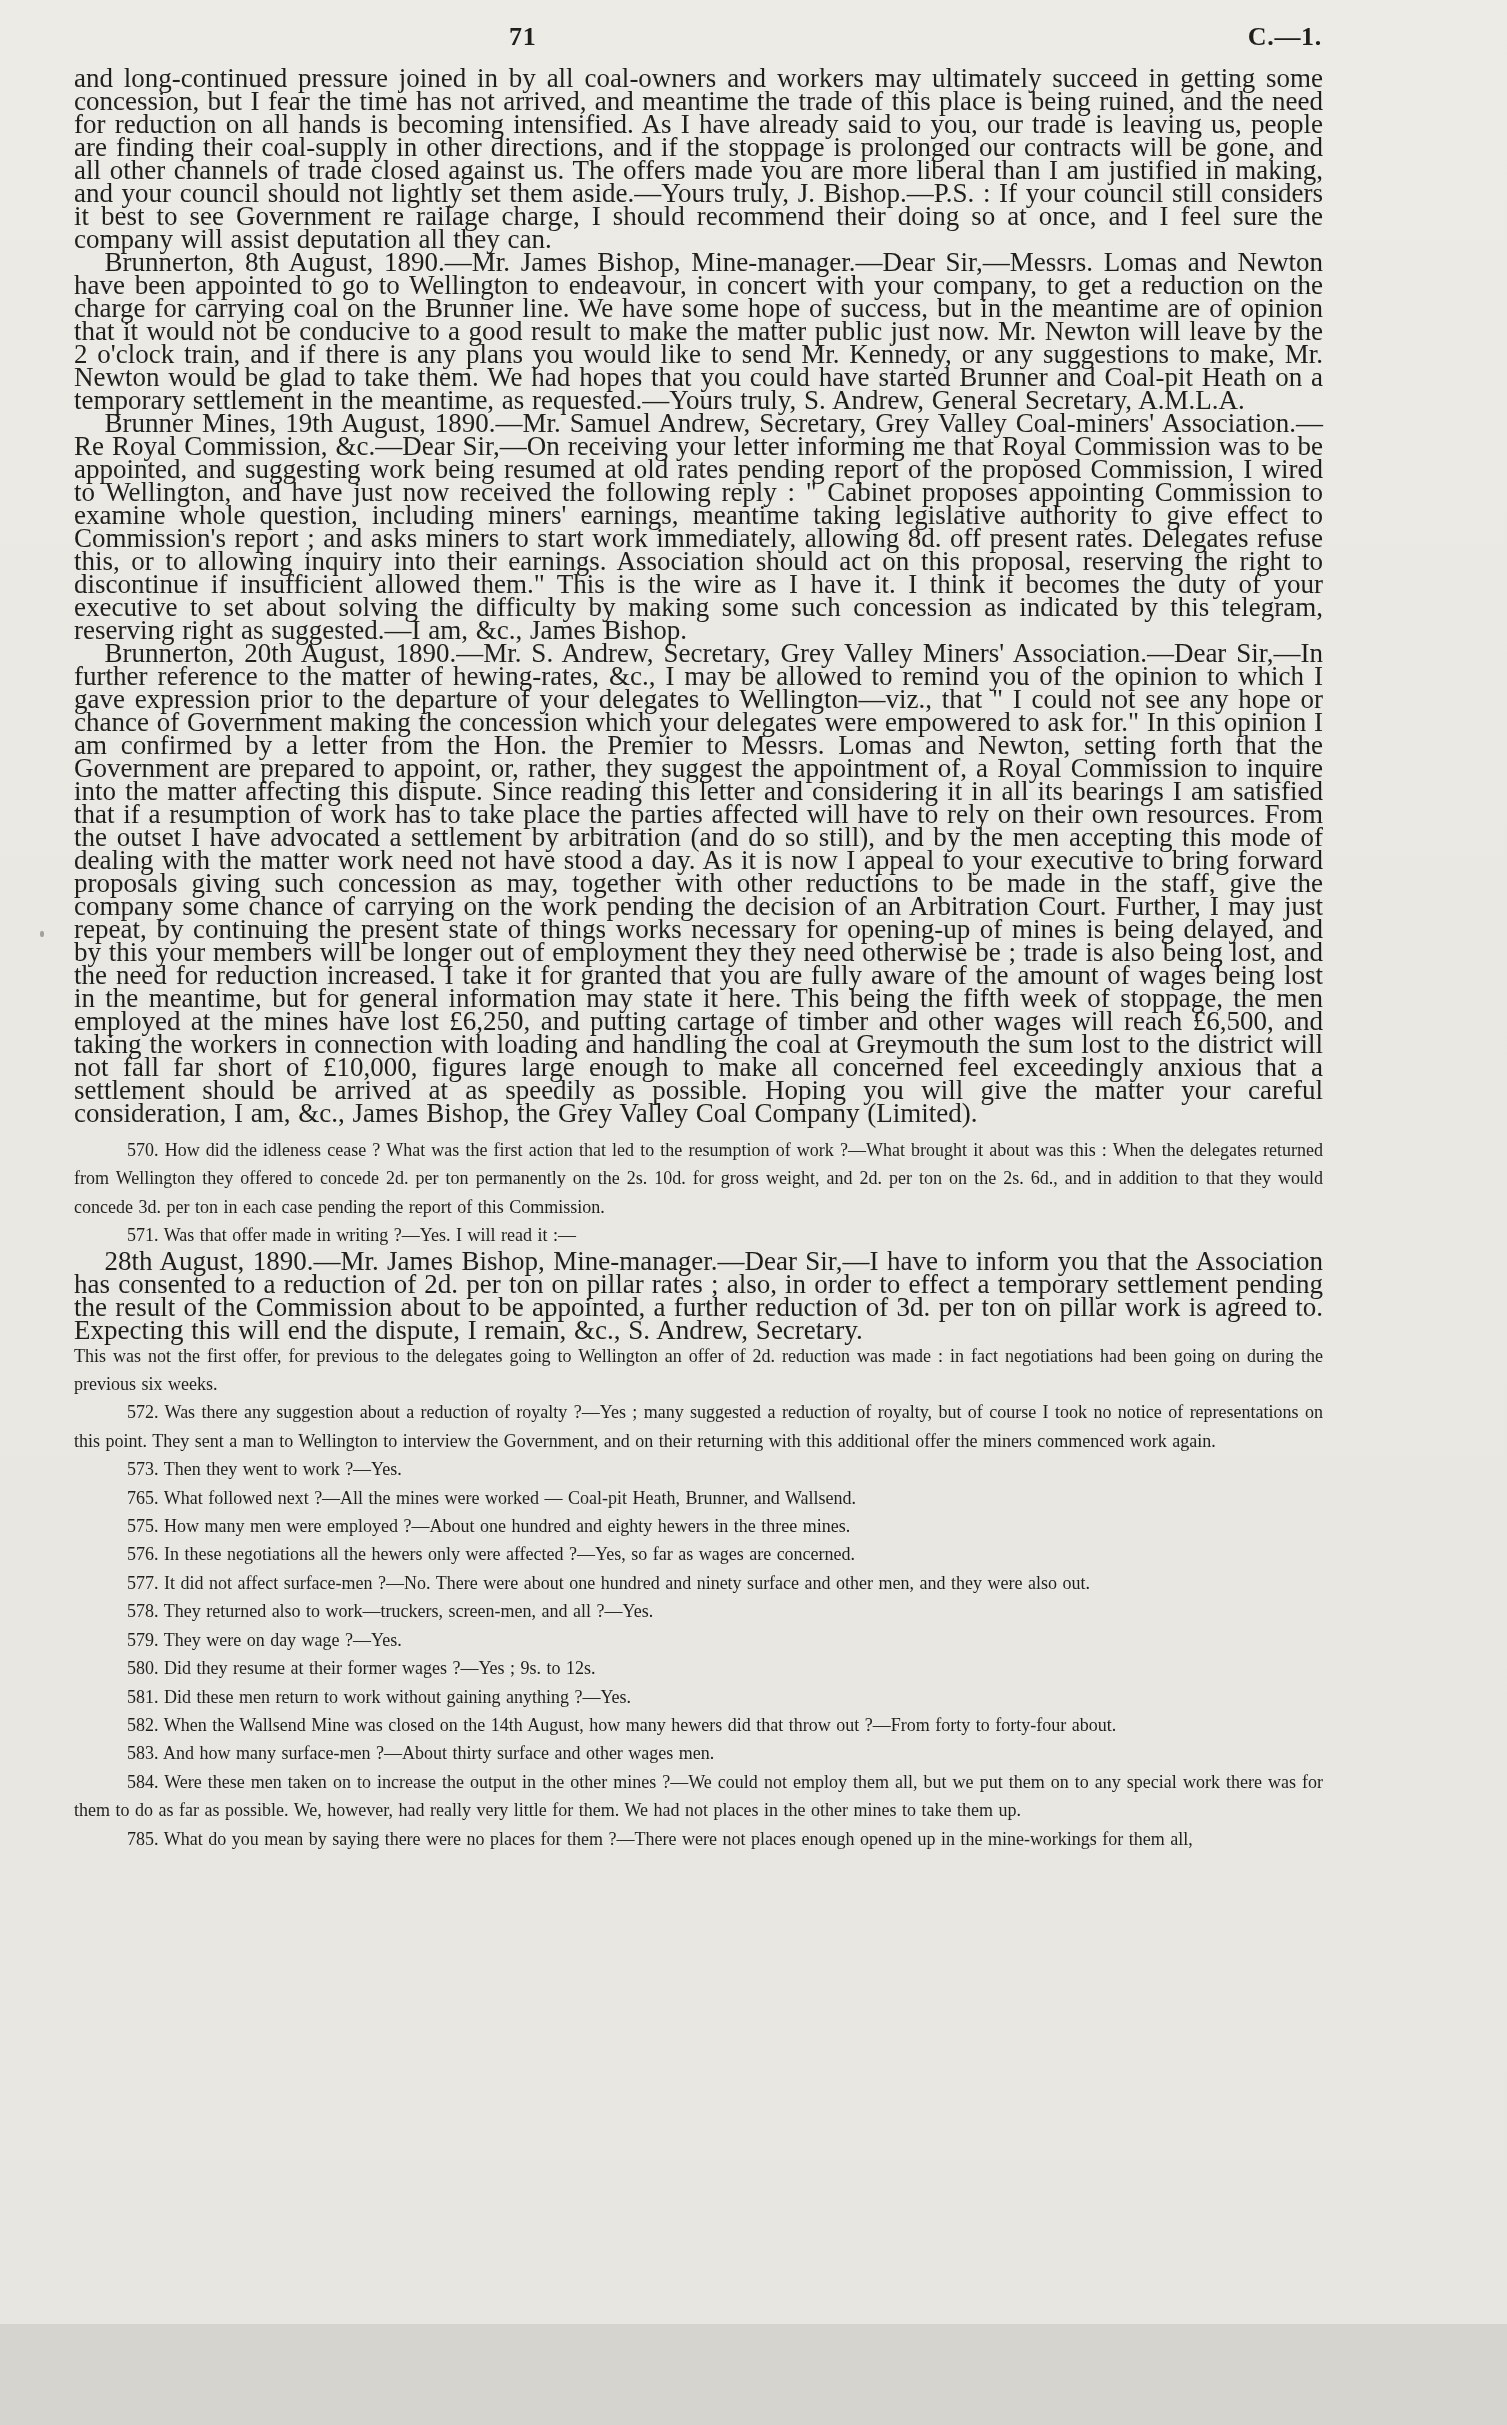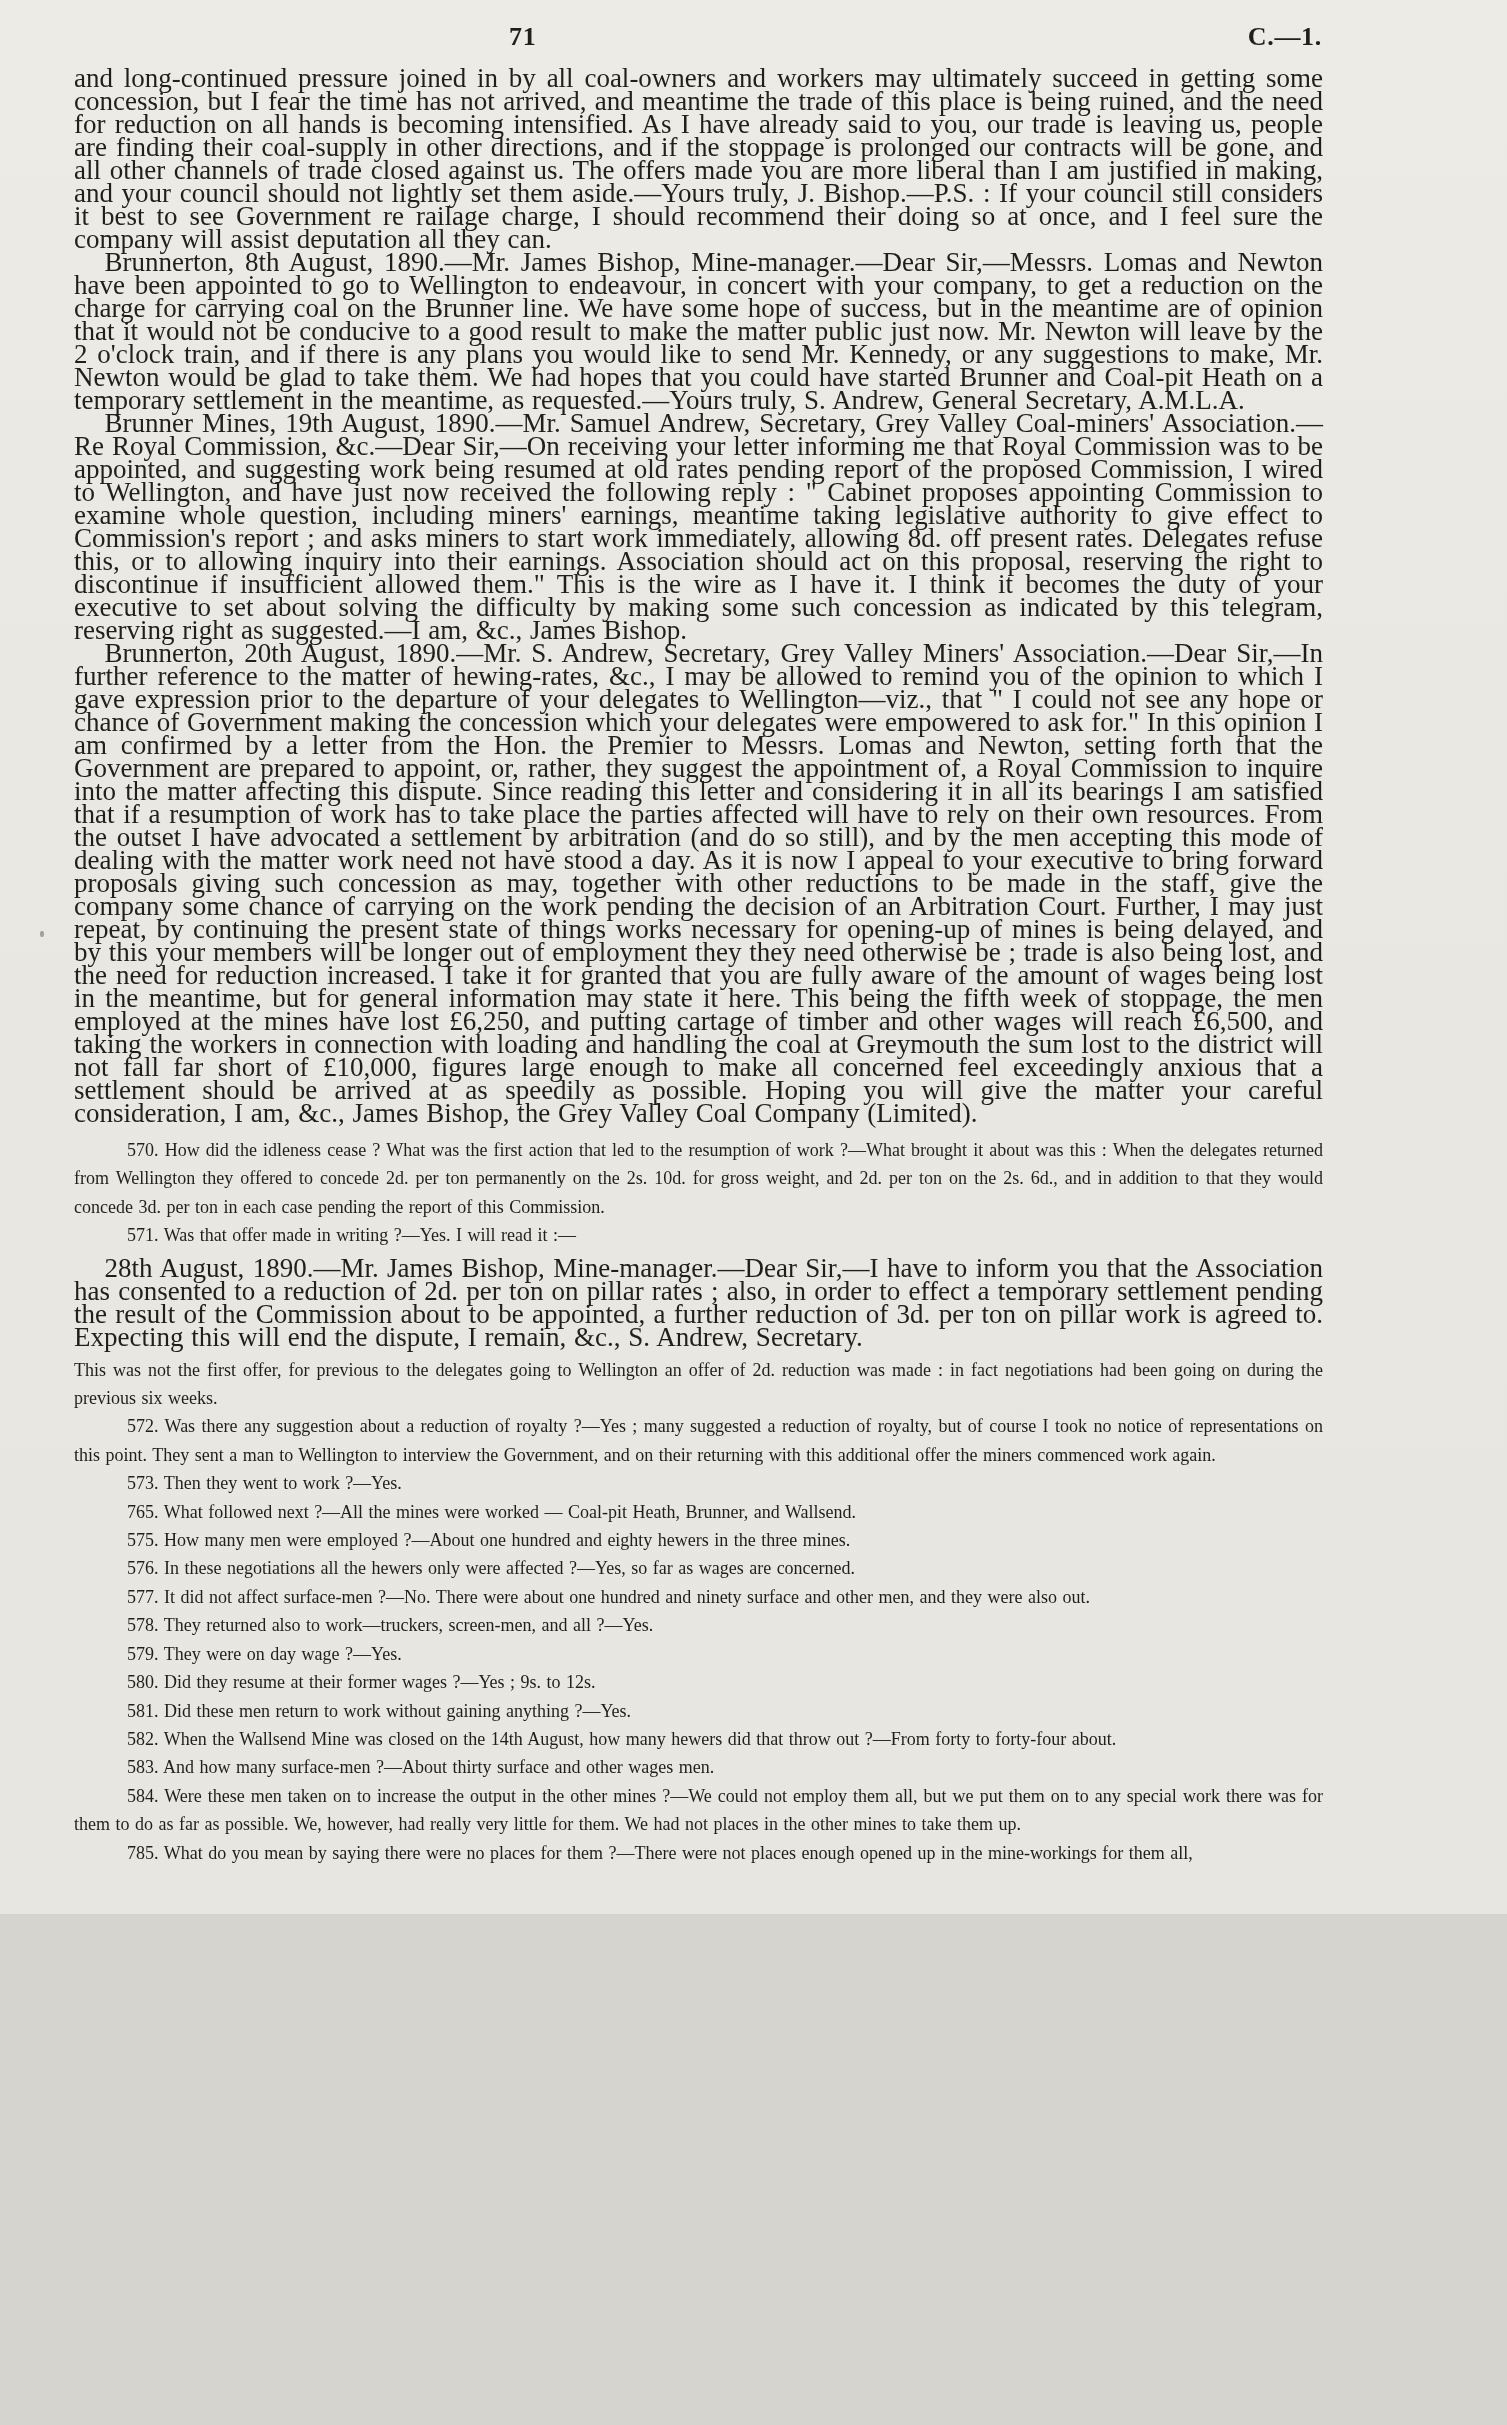--- a/index.html
+++ b/index.html
@@ -4,21 +4,21 @@
 <title>Historical Document Page</title>
 <style>
   html, body { margin: 0; padding: 0; }
   body {
     background: #d6d4cf;
     font-family: "Liberation Serif", "DejaVu Serif", serif;
   }
   .page {
     position: relative;
     width: 1508px;
-    height: 1914px;
+    height: 2324px;
     margin: 0 auto;
     background: linear-gradient(180deg, #ecebe6 0%, #e9e8e3 40%, #e7e6e1 100%);
     color: #201f1c;
     overflow: hidden;
   }
   .page-header {
     position: absolute;
     top: 22px;
     left: 0;
     width: 100%;
@@ -55,21 +55,21 @@
     font-size: 27px;
     line-height: 23px;
   }
   .normal {
     font-size: 18px;
     line-height: 28.4px;
   }
   .ind-s { text-indent: 30.5px; }
   .ind-q { text-indent: 53px; }
   .qa-section { margin-top: 11px; }
-  .quoted-letter { margin: 7px 0 !important; }
+  .quoted-letter { margin: 0 0 !important; }
   .artifact {
     position: absolute;
     background: #1d1c1a;
   }
   .artifact-dash {
     left: 477px;
     top: 2376px;
     width: 39px;
     height: 3.5px;
     opacity: 0.78;

